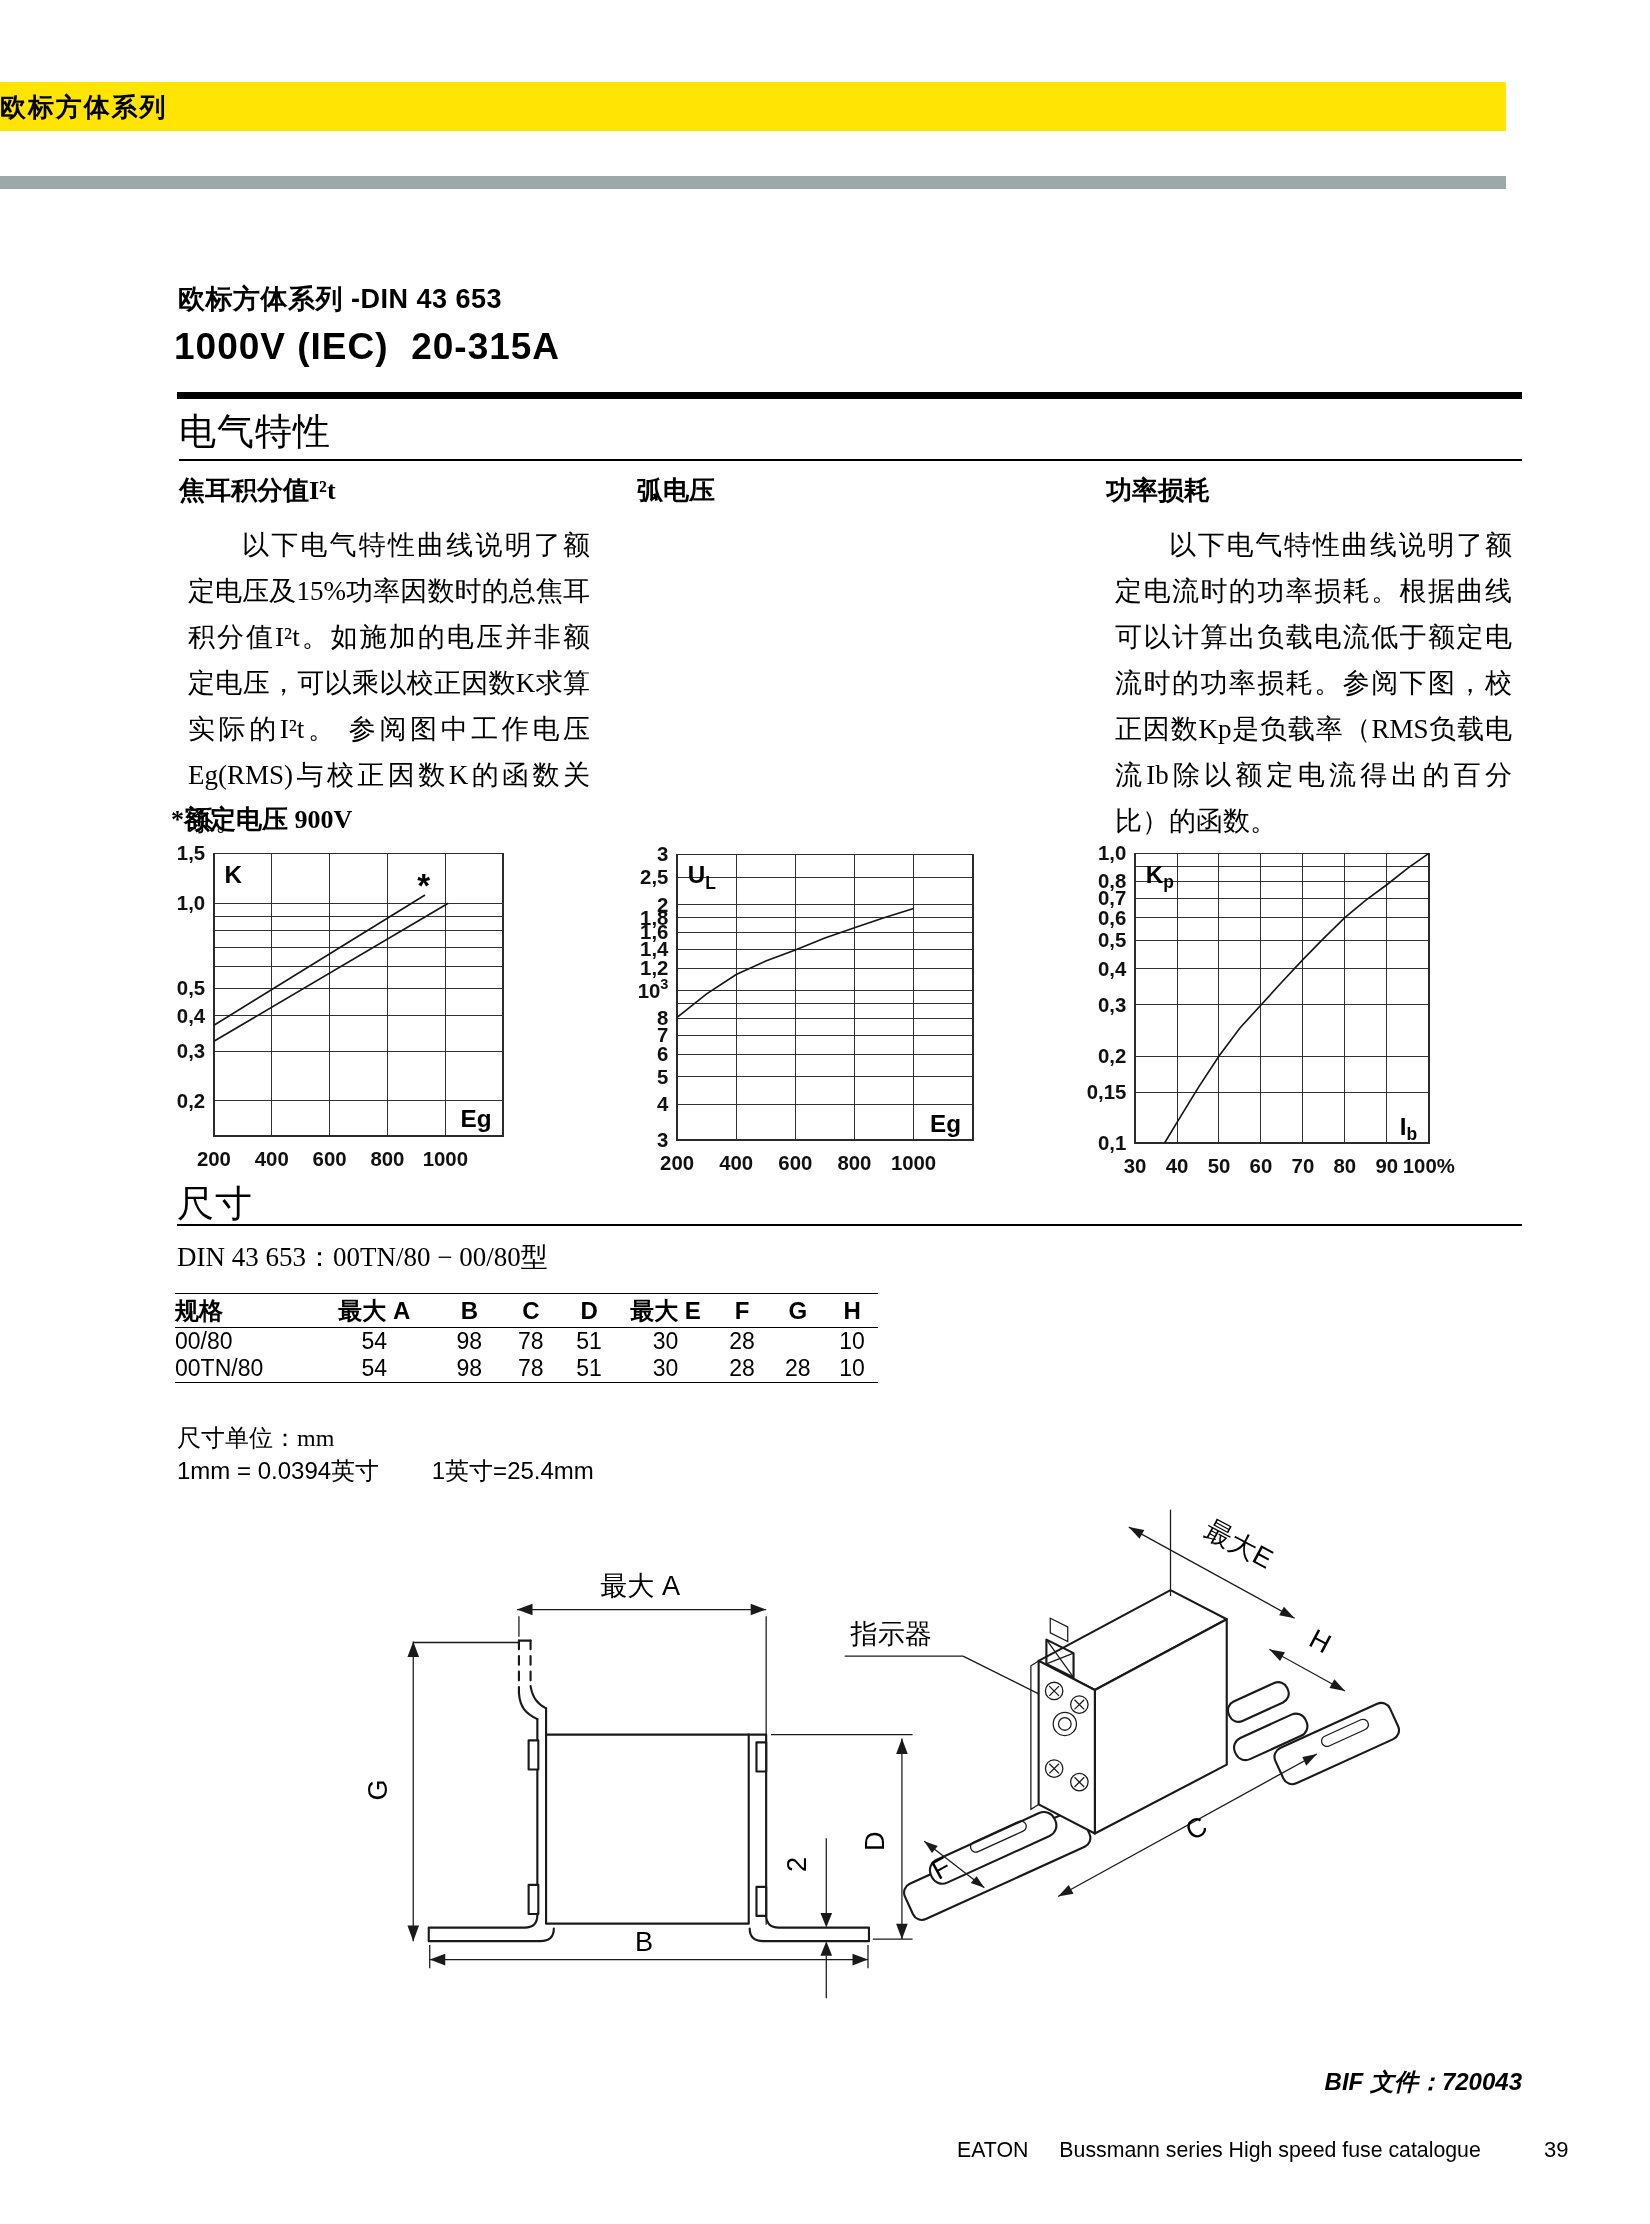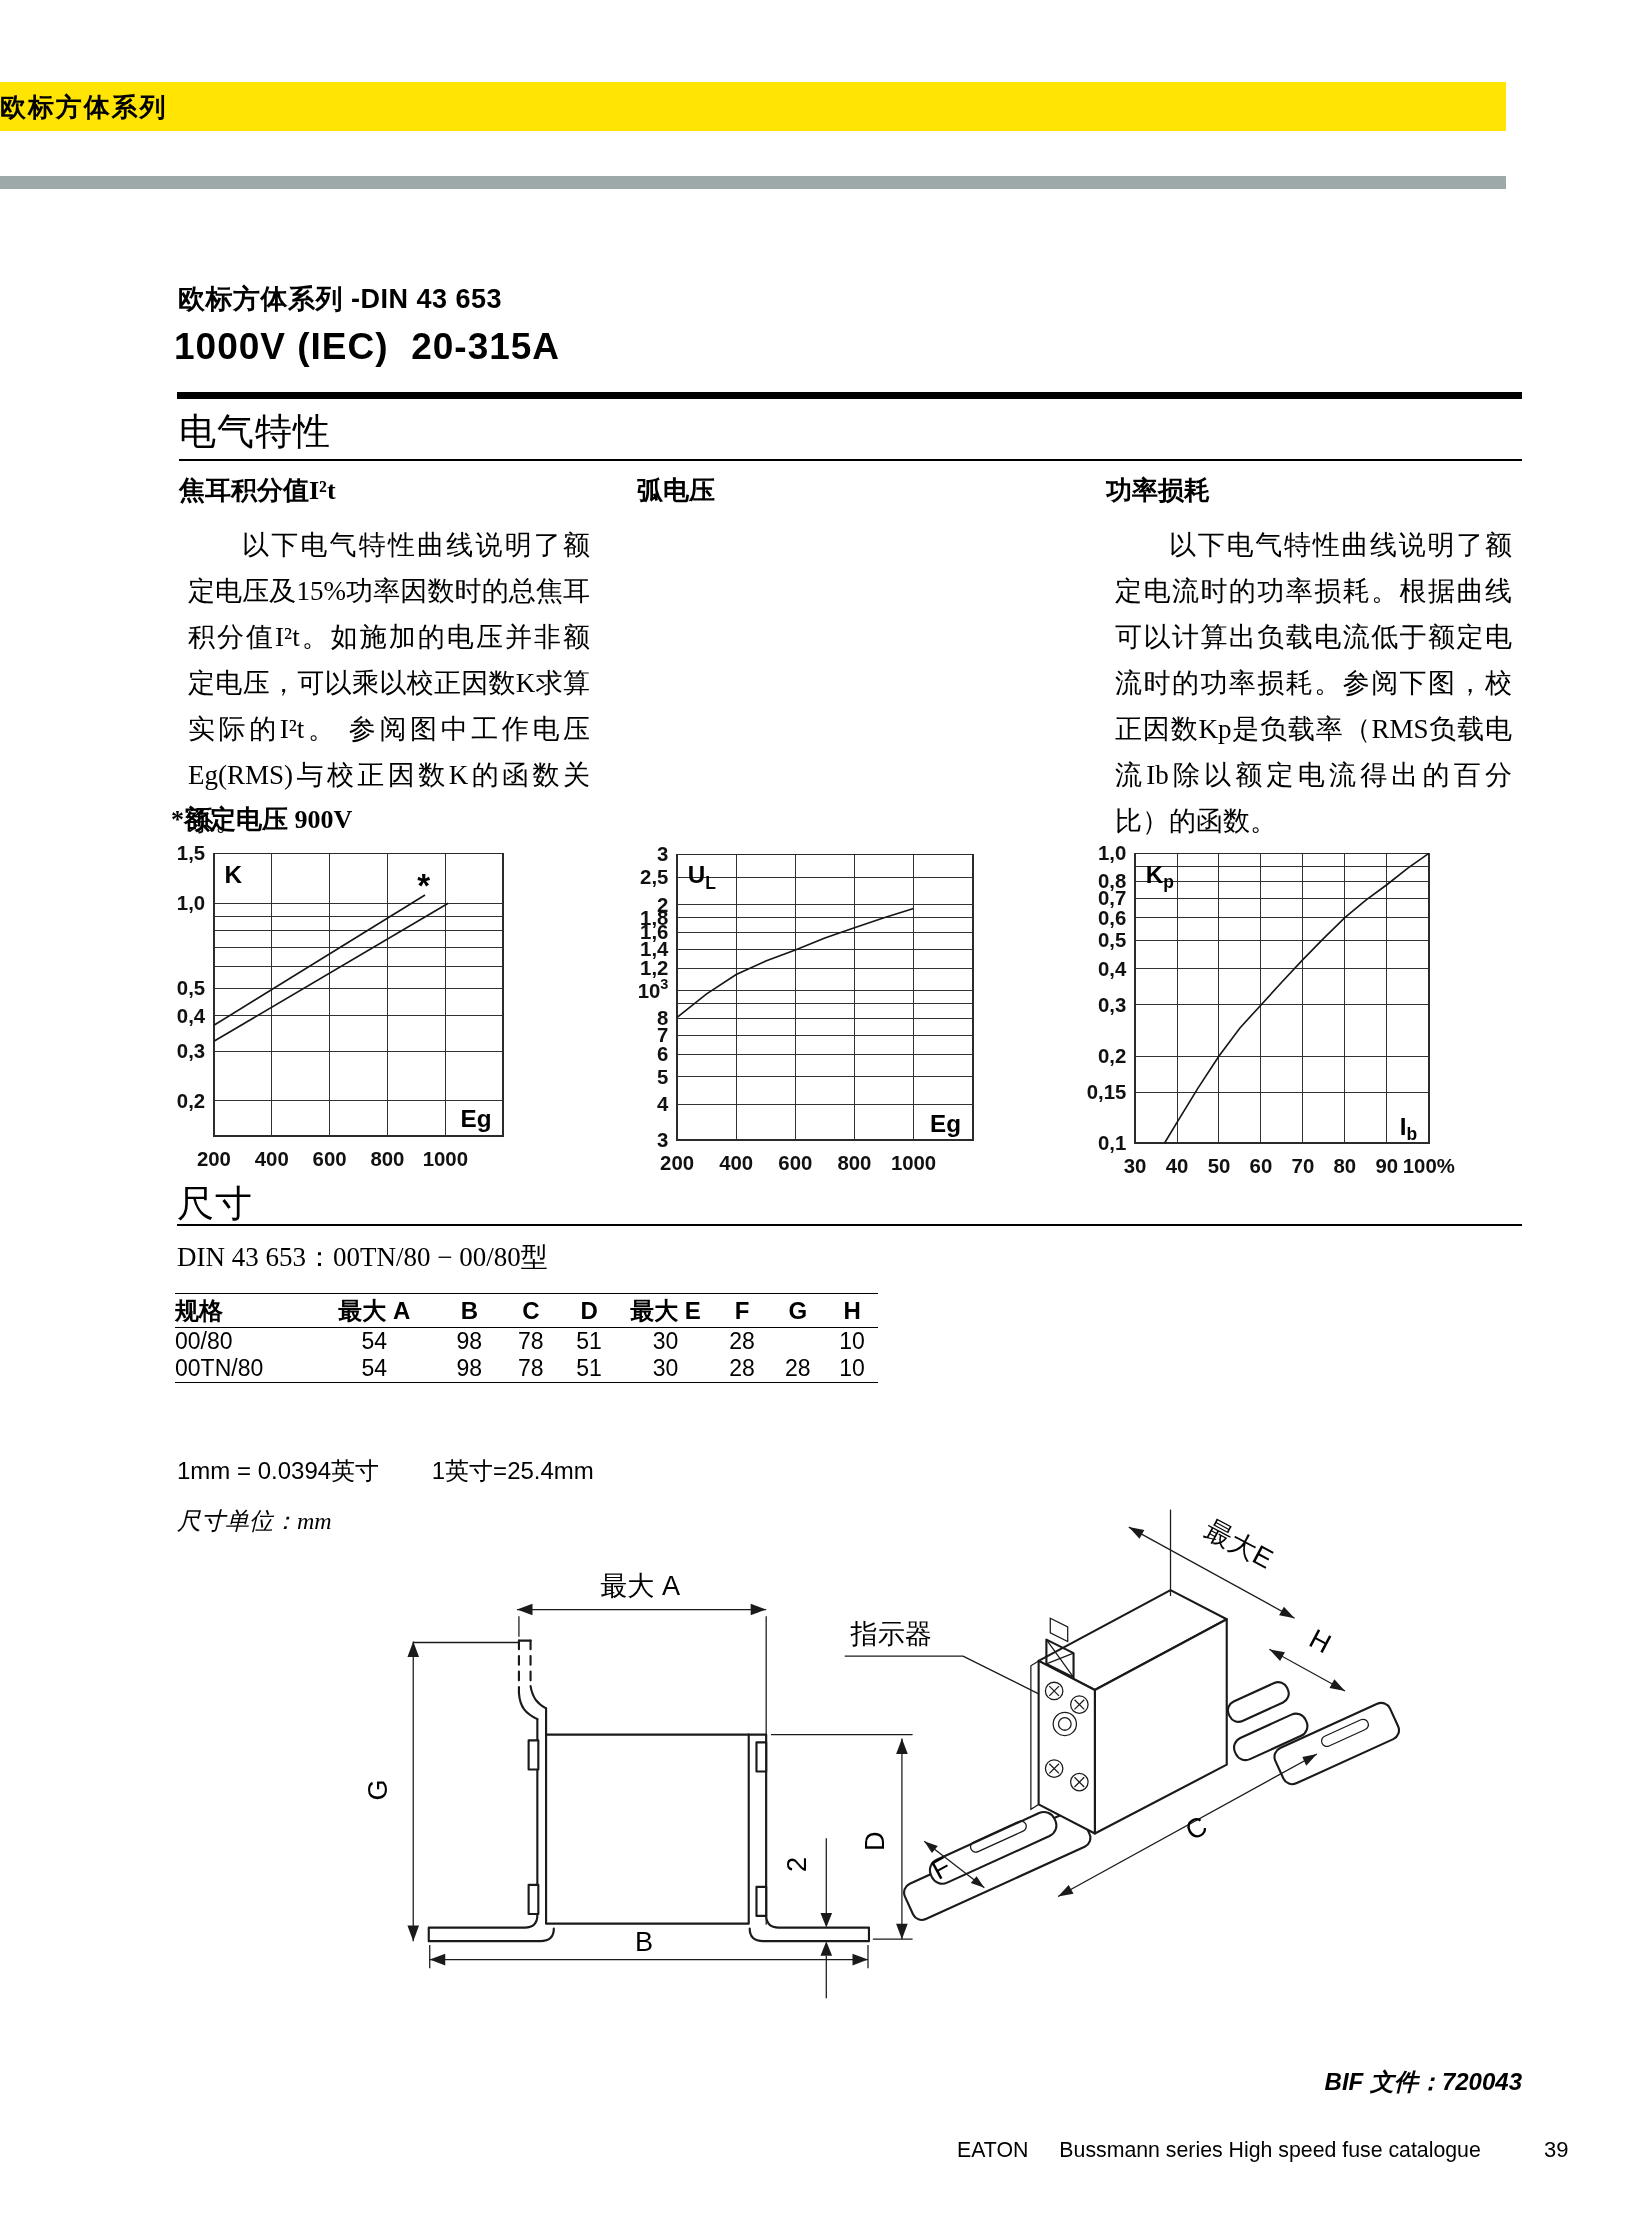--- a/index.html
+++ b/index.html
@@ -44,21 +44,21 @@
   .caxis{font:700 25px "Liberation Sans","DejaVu Sans",sans-serif;fill:#000;}
   .cmark{font:700 34px "Liberation Sans","DejaVu Sans",sans-serif;fill:#000;}
 
   
   .din-line{left:177px;top:1239px;font-size:27px;font-family:"Liberation Serif","DejaVu Serif",serif;}
   .dimtable{left:175px;top:1293px;width:703px;}
   table{border-collapse:collapse;width:703px;border-top:1.9px solid #000;border-bottom:1.9px solid #000;}
   th{font-size:24px;font-weight:700;height:33px;text-align:center;padding:0;border-bottom:1.9px solid #000;vertical-align:middle;}
   td{font-size:23px;height:26px;text-align:center;padding:0;vertical-align:middle;}
   .cfirst{text-align:left;}
-  .unit-note{left:177px;top:1505px;font-size:24px;font-family:"Liberation Serif","DejaVu Serif",serif;font-style:italic;}
+  .unit-note{left:177px;top:1422px;font-size:24px;font-family:"Liberation Serif","DejaVu Serif",serif;}
   .conv-note{left:177px;top:1455px;font-size:24px;}
   .conv-note span + span{margin-left:46px;}
 
   
   .ln{stroke:#1a1a1a;stroke-width:2.2;fill:none;stroke-linejoin:round;stroke-linecap:round;}
   .lnf{stroke:#1a1a1a;stroke-width:2.2;fill:#fff;stroke-linejoin:round;}
   .thin{stroke:#1a1a1a;stroke-width:1.3;fill:none;}
   .dash{stroke-dasharray:9 7;}
   .arr{fill:#1a1a1a;stroke:none;}
   .dimtxt{font:28px "Liberation Sans","DejaVu Sans",sans-serif;fill:#000;}

